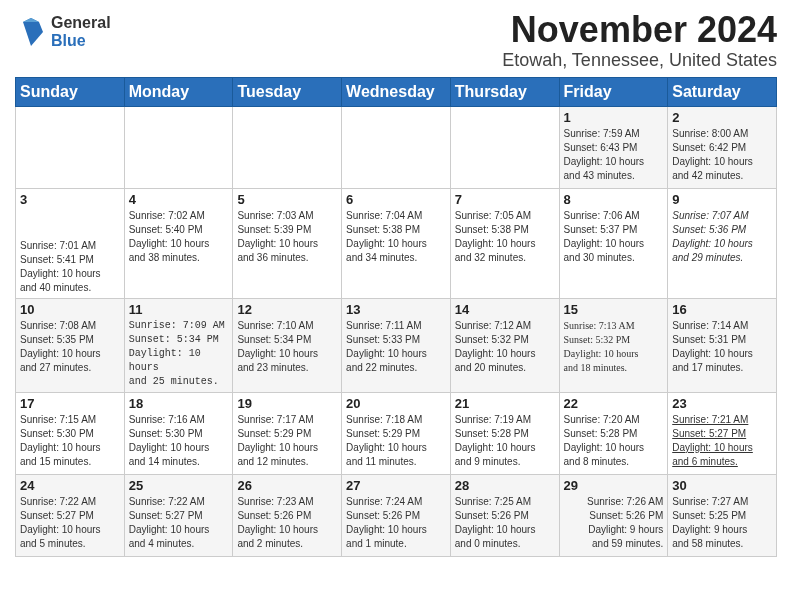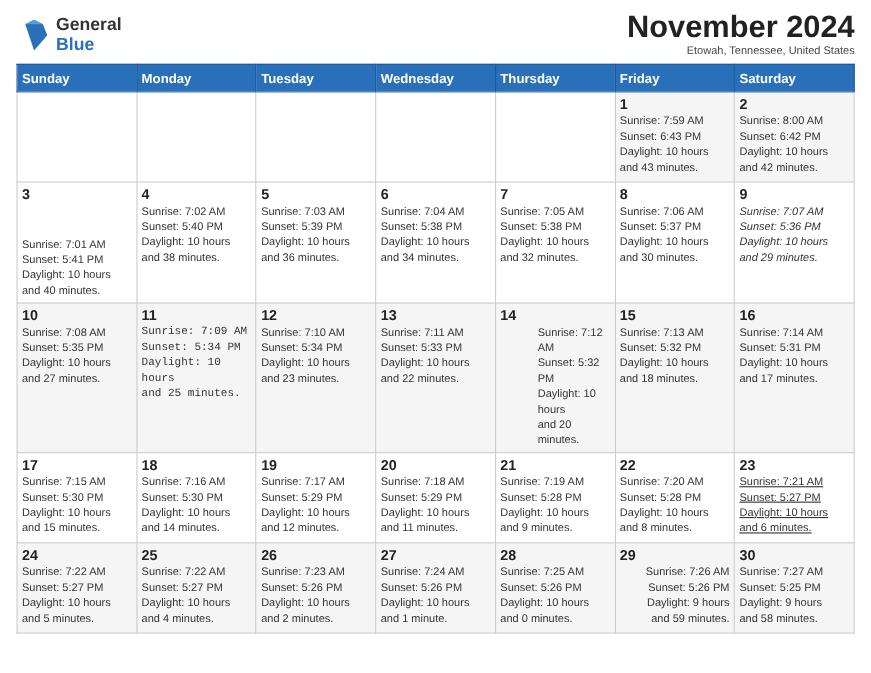--- a/index.html
+++ b/index.html
@@ -37,38 +37,38 @@
     }
     .logo-blue {
       font-size: 16px;
       font-weight: bold;
       color: #2a6fba;
     }
     .title-block {
       text-align: right;
     }
     .month-title {
-      font-size: 28px;
+      font-size: 36px;
       font-weight: bold;
       color: #222;
       line-height: 1.1;
     }
     .location {
-      font-size: 10px;
+      font-size: 18px;
       color: #444;
     }
     table {
       width: 100%;
       border-collapse: collapse;
       table-layout: fixed;
     }
     thead th {
       background: #2a6fba;
       color: #fff;
-      font-size: 12px;
+      font-size: 16px;
       font-weight: bold;
       padding: 5px 4px;
       text-align: left;
       border: 1px solid #1a5a9a;
     }
     tbody td {
       border: 1px solid #ccc;
       vertical-align: top;
       padding: 3px 4px;
       font-size: 10px;
@@ -226,28 +226,28 @@
           </td>
           <td>
             <span class="day-number">13</span>
             <div class="day-info" style="white-space: pre-line;">Sunrise: 7:11 AM
 Sunset: 5:33 PM
 Daylight: 10 hours
 and 22 minutes.</div>
           </td>
           <td>
             <span class="day-number">14</span>
-            <div class="day-info" style="white-space: pre-line; margin-left: 34px;">Sunrise: 7:12 AM
+            <div class="day-info" style="white-space: pre-line;">Sunrise: 7:12 AM
 Sunset: 5:32 PM
 Daylight: 10 hours
 and 20 minutes.</div>
           </td>
           <td>
             <span class="day-number">15</span>
-            <div class="day-info" style="white-space: pre-line;">Sunrise: 7:13 AM
+            <div class="day-info" style="white-space: pre-line; font-family: Liberation Serif, serif;">Sunrise: 7:13 AM
 Sunset: 5:32 PM
 Daylight: 10 hours
 and 18 minutes.</div>
           </td>
           <td>
             <span class="day-number">16</span>
             <div class="day-info" style="white-space: pre-line;">Sunrise: 7:14 AM
 Sunset: 5:31 PM
 Daylight: 10 hours
 and 17 minutes.</div>

